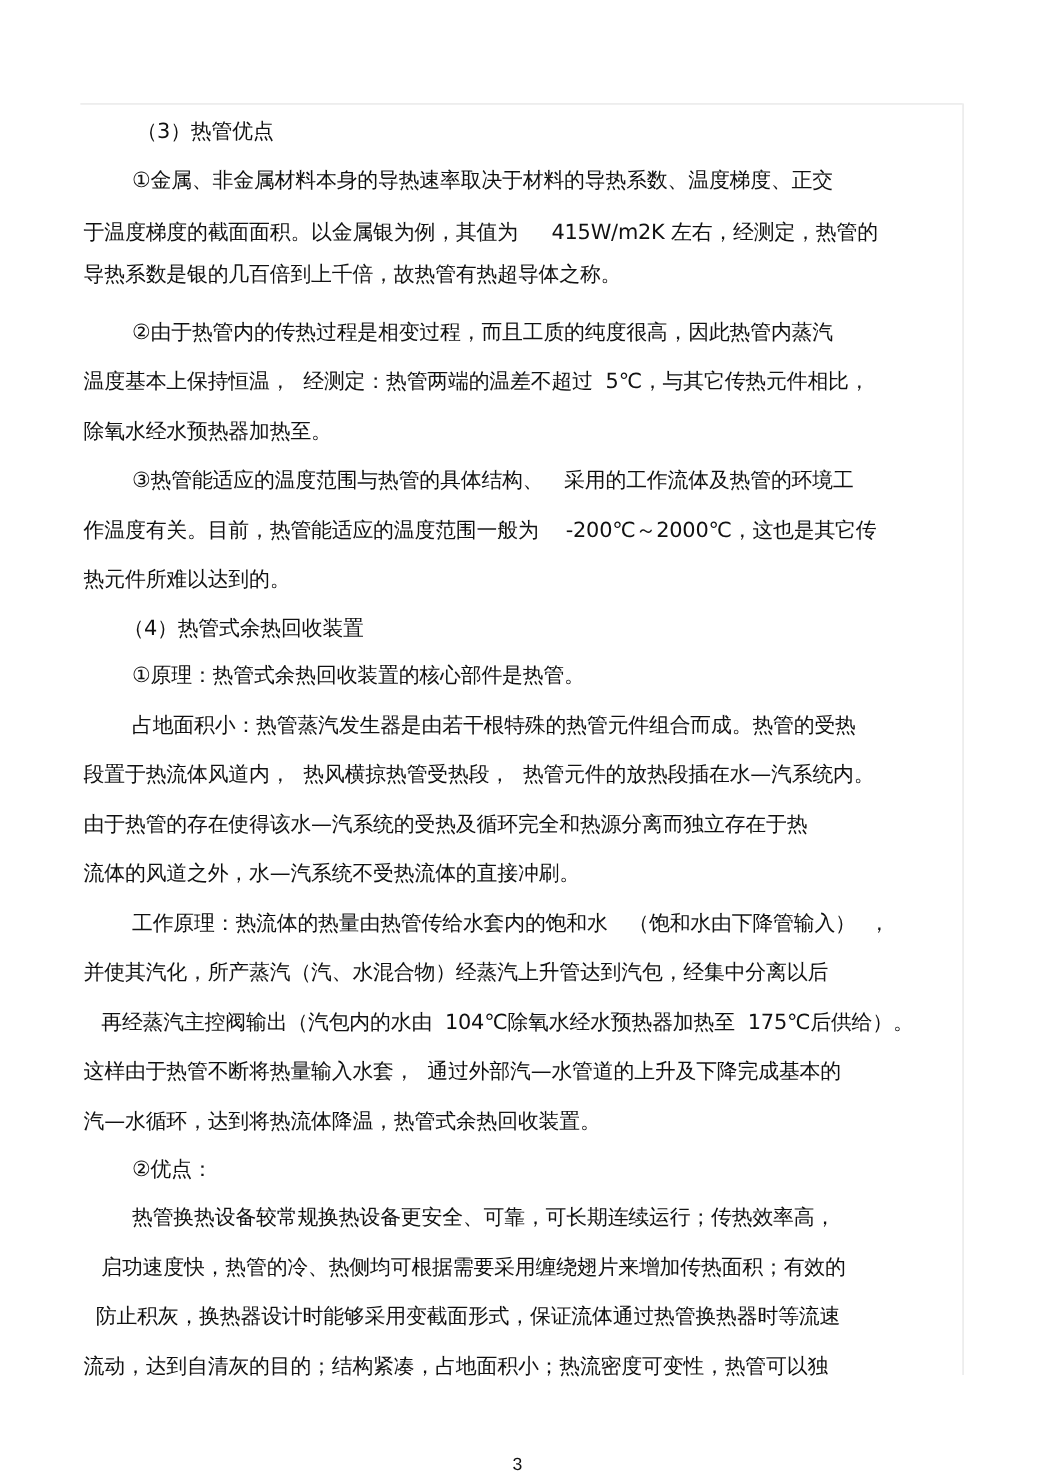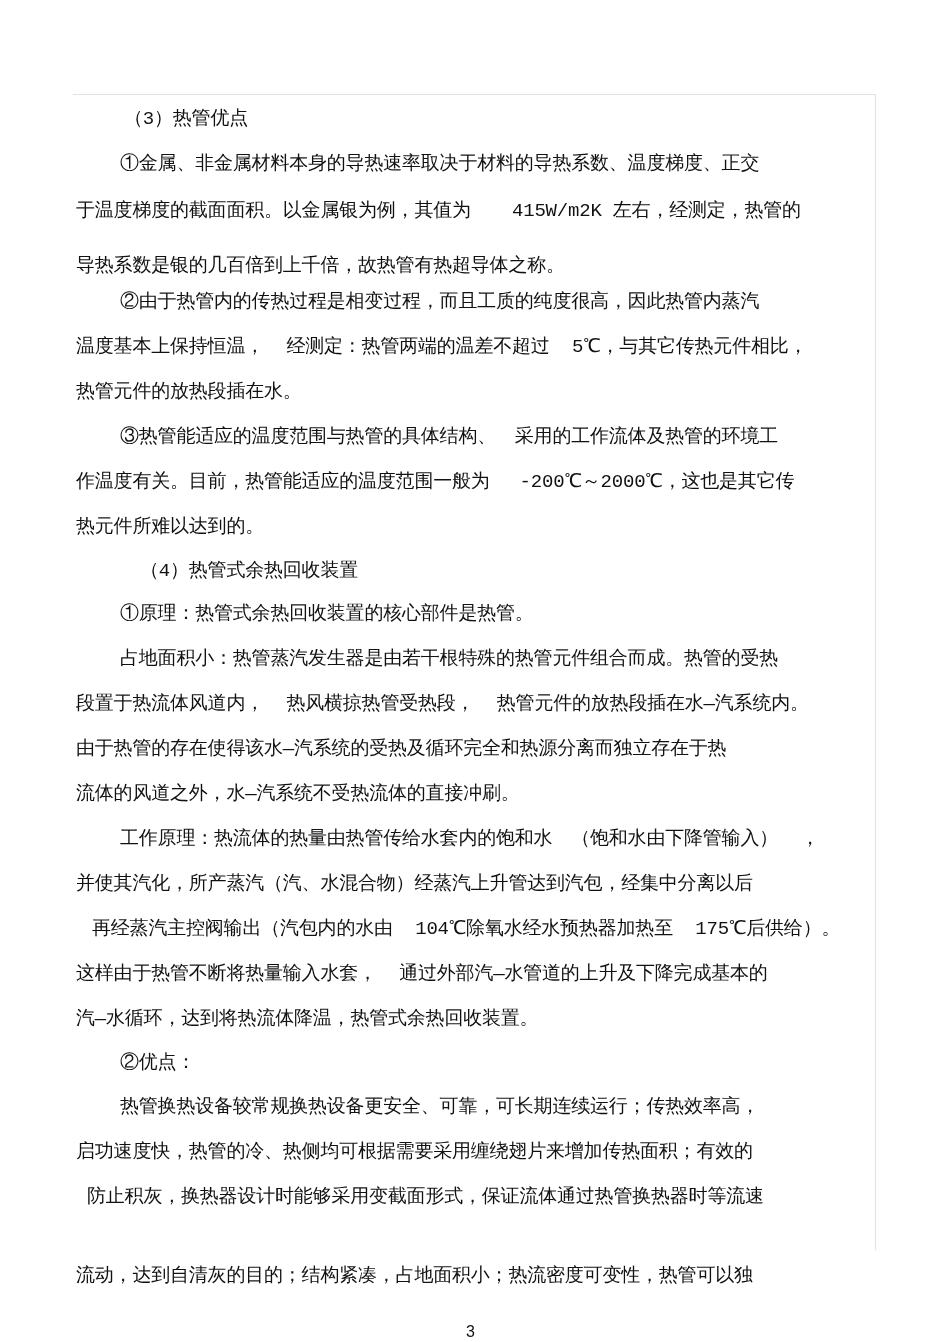--- a/index.html
+++ b/index.html
@@ -38,59 +38,58 @@
     width: 800px;
   }
   .line {
     position: absolute;
     left: 0;
     white-space: pre;
     font-size: 19px;
     line-height: 30px;
     height: 30px;
     letter-spacing: -0.2px;
-    font-family: Liberation Mono, monospace;
   }
   .page-number {
     position: absolute;
     left: 466px;
     top: 1322px;
     font-family: "Liberation Sans", sans-serif;
     font-size: 16px;
     line-height: 20px;
   }
 </style>
 </head>
 <body>
 
 <div class="frame-top"></div>
 <div class="frame-right"></div>
 
 <div class="page-body" id="page-body">
     <div class="line" style="left: 48px; top: 0px;">（3）热管优点</div>
     <div class="line" style="left: 44px; top: 45px;">①金属、非金属材料本身的导热速率取决于材料的导热系数、温度梯度、正交</div>
     <div class="line" style="left: 0px; top: 92px;">于温度梯度的截面面积。以金属银为例，其值为　  415W/m2K 左右，经测定，热管的</div>
-    <div class="line" style="left: 0px; top: 147px;">导热系数是银的几百倍到上千倍，故热管有热超导体之称。</div>
+    <div class="line" style="left: 0px; top: 130px;">导热系数是银的几百倍到上千倍，故热管有热超导体之称。</div>
     <div class="line" style="left: 44px; top: 183px;">②由于热管内的传热过程是相变过程，而且工质的纯度很高，因此热管内蒸汽</div>
     <div class="line" style="left: 0px; top: 228px;">温度基本上保持恒温，  经测定：热管两端的温差不超过  5℃，与其它传热元件相比，</div>
-    <div class="line" style="left: 0px; top: 273px;">热管元件的放热段插在水。</div>
+    <div class="line" style="left: 0px; top: 273px;">除氧水经水预热器加热至。</div>
     <div class="line" style="left: 44px; top: 318px;">③热管能适应的温度范围与热管的具体结构、　采用的工作流体及热管的环境工</div>
     <div class="line" style="left: 0px; top: 363px;">作温度有关。目前，热管能适应的温度范围一般为　 -200℃～2000℃，这也是其它传</div>
     <div class="line" style="left: 0px; top: 408px;">热元件所难以达到的。</div>
-    <div class="line" style="left: 64px; top: 452px;">（4）热管式余热回收装置</div>
+    <div class="line" style="left: 36px; top: 452px;">（4）热管式余热回收装置</div>
     <div class="line" style="left: 44px; top: 495px; text-align: right;">①原理：热管式余热回收装置的核心部件是热管。</div>
     <div class="line" style="left: 44px; top: 540px;">占地面积小：热管蒸汽发生器是由若干根特殊的热管元件组合而成。热管的受热</div>
     <div class="line" style="left: 0px; top: 585px;">段置于热流体风道内，  热风横掠热管受热段，  热管元件的放热段插在水—汽系统内。</div>
     <div class="line" style="left: 0px; top: 630px; text-align: right;">由于热管的存在使得该水—汽系统的受热及循环完全和热源分离而独立存在于热</div>
     <div class="line" style="left: 0px; top: 675px;">流体的风道之外，水—汽系统不受热流体的直接冲刷。</div>
     <div class="line" style="left: 44px; top: 720px;">工作原理：热流体的热量由热管传给水套内的饱和水　（饱和水由下降管输入）  ，</div>
     <div class="line" style="left: 0px; top: 765px;">并使其汽化，所产蒸汽（汽、水混合物）经蒸汽上升管达到汽包，经集中分离以后</div>
     <div class="line" style="left: 16px; top: 810px;">再经蒸汽主控阀输出（汽包内的水由  104℃除氧水经水预热器加热至  175℃后供给）。</div>
     <div class="line" style="left: 0px; top: 855px; text-align: right;">这样由于热管不断将热量输入水套，  通过外部汽—水管道的上升及下降完成基本的</div>
     <div class="line" style="left: 0px; top: 900px;">汽—水循环，达到将热流体降温，热管式余热回收装置。</div>
     <div class="line" style="left: 44px; top: 944px;">②优点：</div>
     <div class="line" style="left: 44px; top: 988px;">热管换热设备较常规换热设备更安全、可靠，可长期连续运行；传热效率高，</div>
-    <div class="line" style="left: 0px; top: 1033px;">启功速度快，热管的冷、热侧均可根据需要采用缠绕翅片来增加传热面积；有效的</div>
+    <div class="line" style="left: 16px; top: 1033px;">启功速度快，热管的冷、热侧均可根据需要采用缠绕翅片来增加传热面积；有效的</div>
     <div class="line" style="left: 0px; top: 1078px; margin-left: 11px;">防止积灰，换热器设计时能够采用变截面形式，保证流体通过热管换热器时等流速</div>
-    <div class="line" style="left: 0px; top: 1157px;">流动，达到自清灰的目的；结构紧凑，占地面积小；热流密度可变性，热管可以独</div>
+    <div class="line" style="left: 0px; top: 1123px;">流动，达到自清灰的目的；结构紧凑，占地面积小；热流密度可变性，热管可以独</div>
   </div>
 
 <div class="page-number">3</div>
 
 </body></html>

